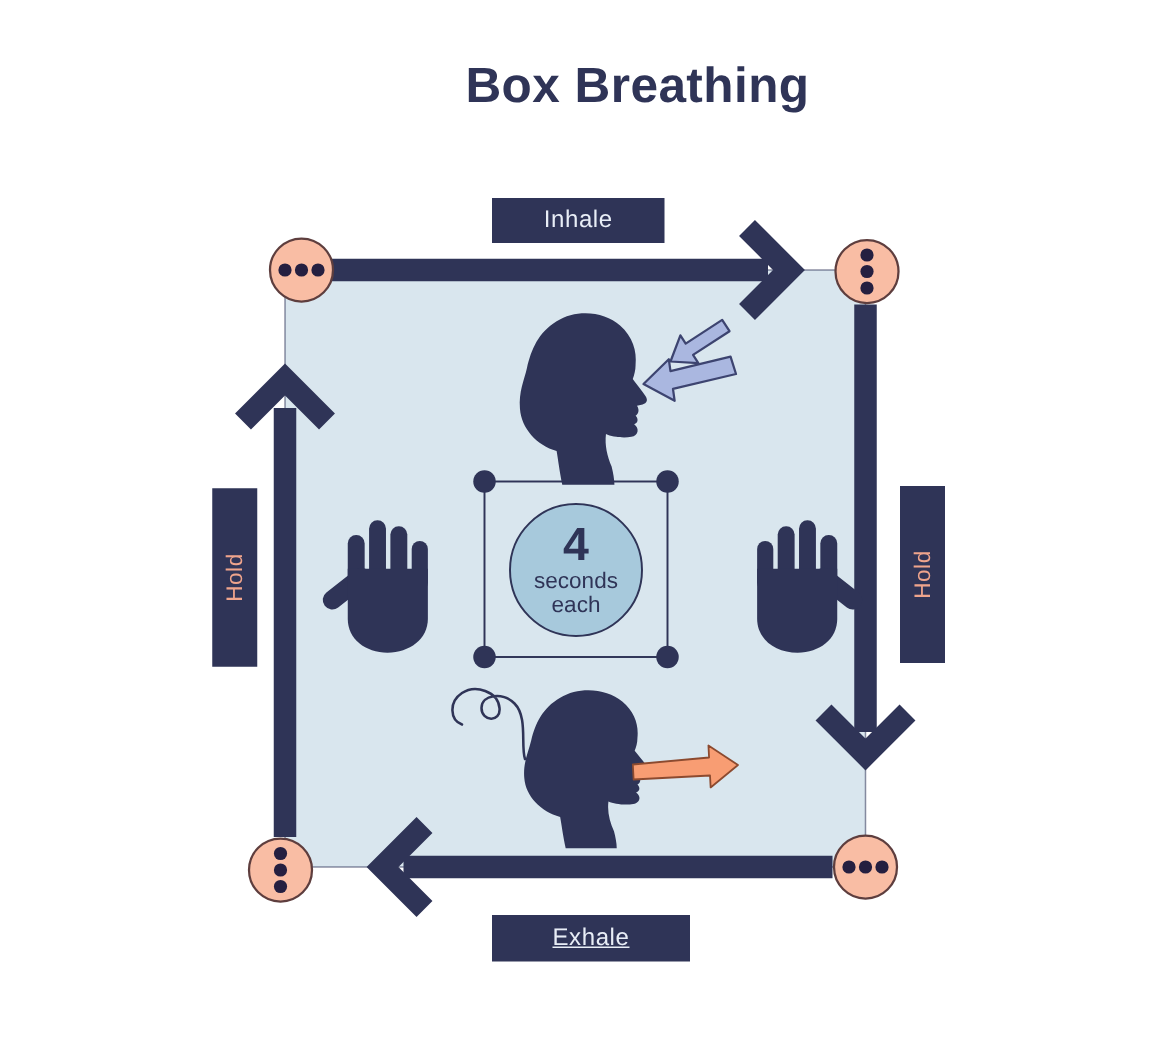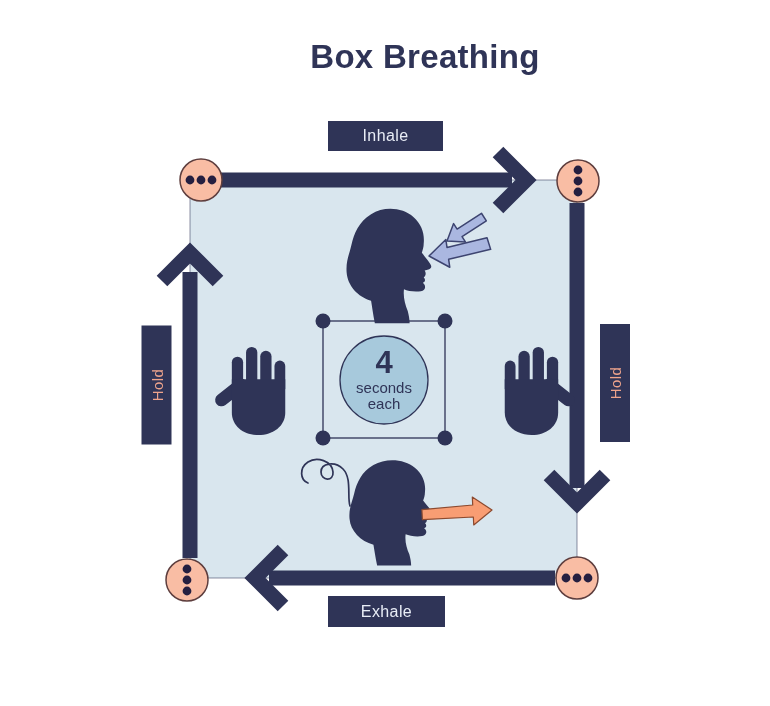--- a/index.html
+++ b/index.html
@@ -24,22 +24,22 @@
   .in-arrow{fill:var(--inhale-arrow);stroke:var(--inhale-arrow-edge);stroke-width:1.5;stroke-linejoin:round;}
   .out-arrow{fill:var(--exhale-arrow);stroke:var(--exhale-arrow-edge);stroke-width:1.2;stroke-linejoin:round;}
   .squiggle{fill:none;stroke:var(--navy);stroke-width:1.7;stroke-linecap:round;}
 
   .band{
     position:absolute;background:var(--navy);color:var(--band-text);
     display:flex;align-items:center;justify-content:center;
     font-size:16px;letter-spacing:.4px;font-weight:400;
   }
   .band.hold{color:var(--hold-text);font-size:15px;}
-  .band-inhale{left:328px;top:121px;width:115px;height:30px;}
-  .band-exhale{left:328px;top:596px;width:117px;height:31px;}
+  .band-inhale{left:328px;top:132px;width:115px;height:30px;}
+  .band-exhale{left:328px;top:610px;width:132px;height:31px;text-decoration:underline;}
   .band-hold-left{left:97px;top:370px;width:119px;height:30px;transform:rotate(-90deg);}
   .band-hold-right{left:556px;top:368px;width:118px;height:30px;transform:rotate(-90deg);}
 
   .center-text{
     position:absolute;left:334px;top:347px;width:100px;text-align:center;color:var(--navy);
   }
   .center-text .num{font-size:31px;font-weight:700;line-height:1.05;}
   .center-text .cap{font-size:15px;font-weight:400;line-height:1.12;}
 </style>
 </head>

